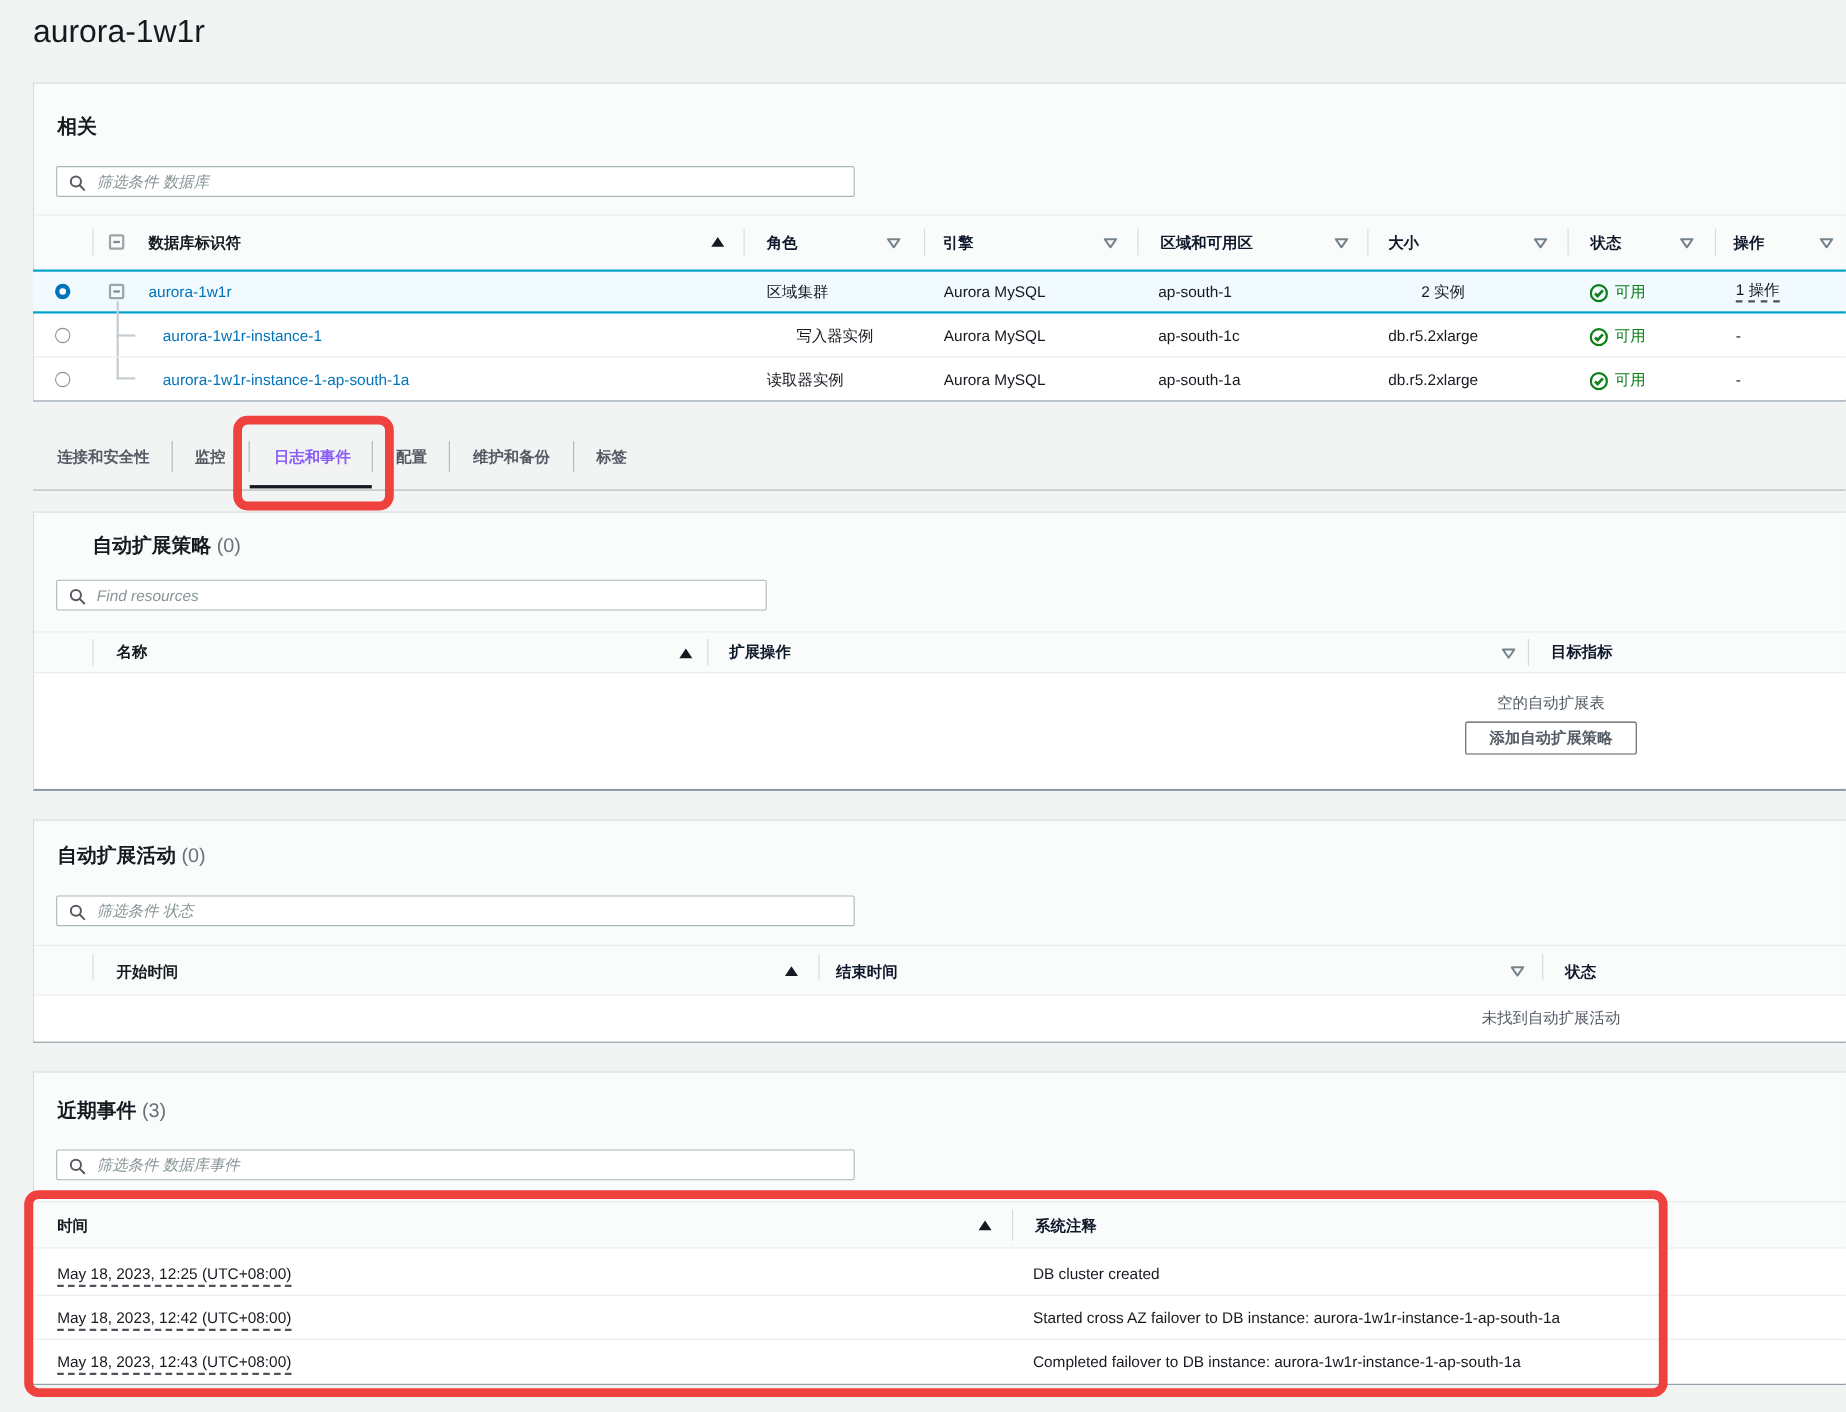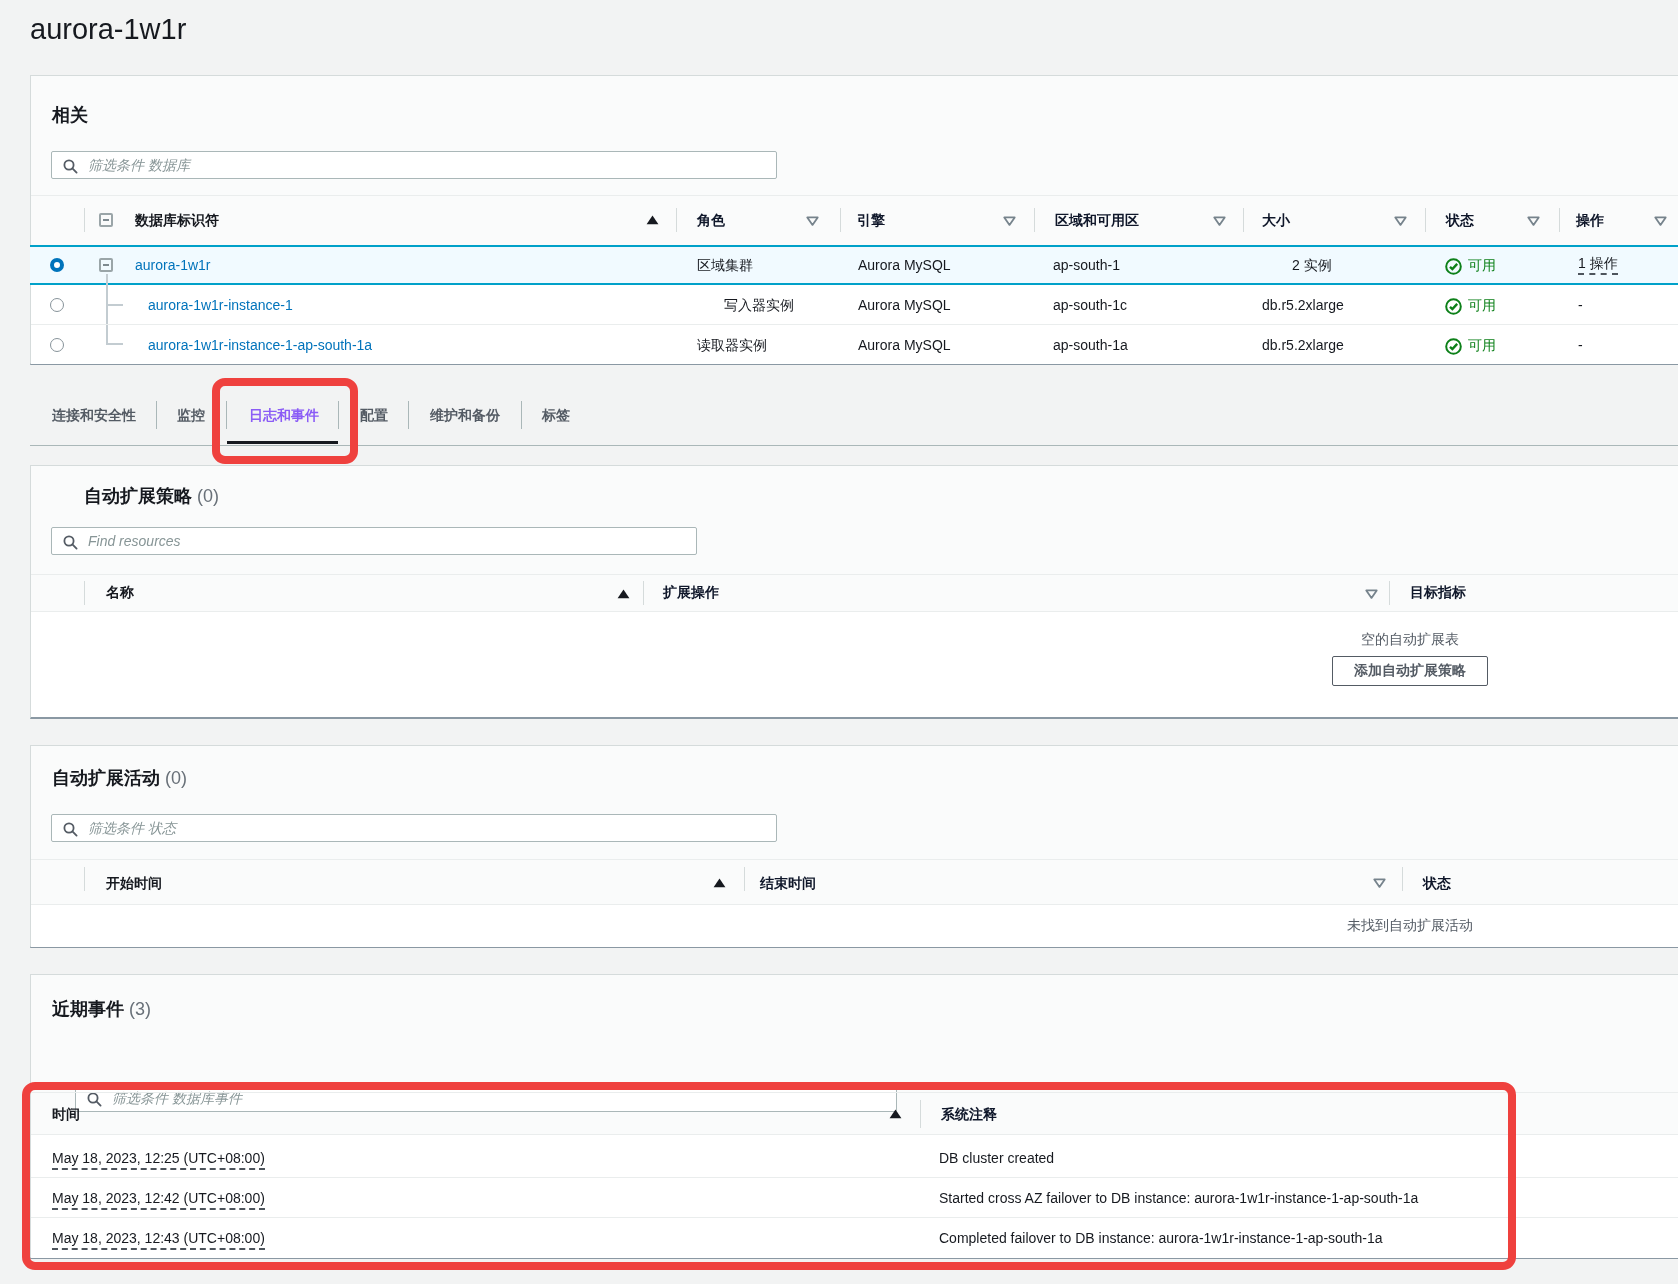--- a/index.html
+++ b/index.html
@@ -248,21 +248,21 @@
       </svg>
     <div class="vsep" style="left:1402px; top:867px; height:24px;"></div>
     <div class="hlabel" style="left:1423px; top:875px;">状态</div>
 
     <div class="empty-text" style="left:1410px; top:917px;">未找到自动扩展活动</div>
   </div>
 
   <div class="card" style="top:974px; height:285px;"></div>
   <div>
     <div class="section-title" style="left:52px; top:997px;"><span>近期事件</span> <span class="counter">(3)</span></div>
-    <div class="search" style="left:51px; top:1084px; width:822px;margin-left:24px;">
+    <div class="search" style="left:51px; top:1045px; width:726px;">
       <svg class="mag" width="15" height="15" viewBox="0 0 15 15">
           <circle cx="6" cy="6" r="4.6" fill="none" stroke="#545b64" stroke-width="1.8"></circle>
           <line x1="9.4" y1="9.4" x2="13.6" y2="13.6" stroke="#545b64" stroke-width="1.8" stroke-linecap="round"></line>
         </svg>
       <span class="ph">筛选条件 数据库事件</span>
     </div>
     <div class="hline" style="left:31px; top:1092px; width:2758px;"></div>
     <div class="white-zone" style="top:1135px; height:123px;"></div>
     <div class="hline" style="left:31px; top:1134px; width:2758px;"></div>
 

